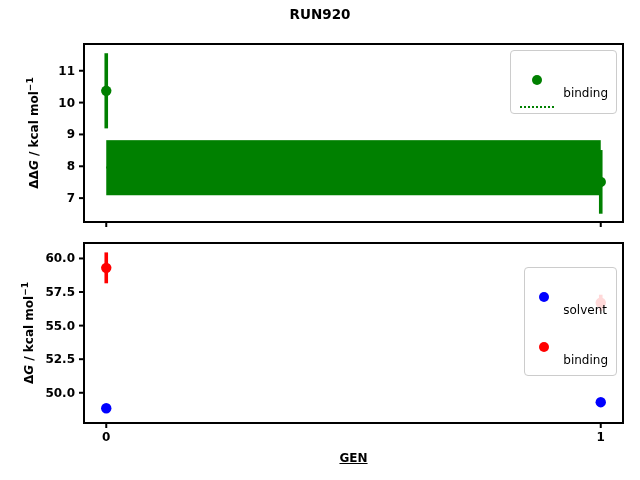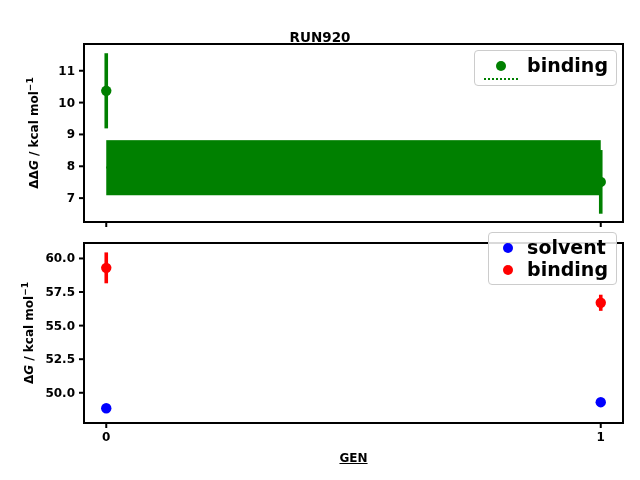--- a/index.html
+++ b/index.html
@@ -1,43 +1,43 @@
 <!DOCTYPE html>
 <html><head>
 <meta charset="utf-8">
 <style>
   html,body{margin:0;padding:0;background:#fff;}
   .fig{position:relative;width:640px;height:480px;background:#ffffff;
        font-family:"DejaVu Sans","Liberation Sans",sans-serif;color:#000;overflow:hidden;}
   .suptitle{position:absolute;left:0;width:640px;top:6px;text-align:center;
-            font-size:13.5px;font-weight:700;margin-top:23px;}
+            font-size:13.5px;font-weight:700;}
   .ylabel{position:absolute;white-space:nowrap;
           transform:translate(-50%,-50%) rotate(-90deg);
           font-size:12px;font-weight:600;}
   .ylabel-top{left:33px;top:133px;}
   .ylabel-bottom{left:28px;top:333px;}
   .ylabel i{font-style:italic;}
   .ylabel sup{font-size:9px;}
   .xlabel{position:absolute;left:84px;width:539px;top:451px;text-align:center;
           font-size:12px;font-weight:600;text-decoration:underline;}
   svg.plot{position:absolute;left:0;top:0;}
   .ticklabel{font-size:12px;font-weight:600;fill:#000;
              font-family:"DejaVu Sans","Liberation Sans",sans-serif;}
   .legend{position:absolute;right:23px;background:rgba(255,255,255,.85);
           border:1px solid #cccccc;border-radius:4px;padding:5px 8px;
           display:flex;flex-direction:column;gap:3px;}
   .legend-top{top:50px;}
-  .legend-bottom{top:232px;}
+  .legend-bottom{top:267px;}
   .lrow{display:flex;align-items:center;}
   .licon{display:flex;justify-content:center;align-items:center;}
   .licon-wide{width:36px;margin-right:8px;}
   .licon-narrow{width:22px;margin-right:8px;}
   .ldot{width:10px;height:10px;border-radius:50%;background:#000;}
   .ldline{width:34px;height:0;border-top:2.5px dotted #008000;}
-  .ltext{font-size:19px;font-weight:700;line-height:19px;}
+  .ltext{font-size:12px;font-weight:400;line-height:19px;margin-top:28px;}
 </style>
 </head>
 <body>
 
 <div class="fig">
 
   <svg class="plot" id="plot-svg" width="640" height="480">
       <line x1="106.25229357798165" x2="600.7477064220184" y1="167.54919499105546" y2="167.54919499105546" stroke="#008000" stroke-width="2" stroke-dasharray="2 3.5"></line>
       <rect x="106.25229357798165" y="140.16457960644007" width="494.49541284403676" height="55.087656529517005" fill="#008000"></rect>
       <line x1="106.25229357798165" x2="106.25229357798165" y1="128.38282647584975" y2="53.23434704830056" stroke="#008000" stroke-width="3.6"></line>

